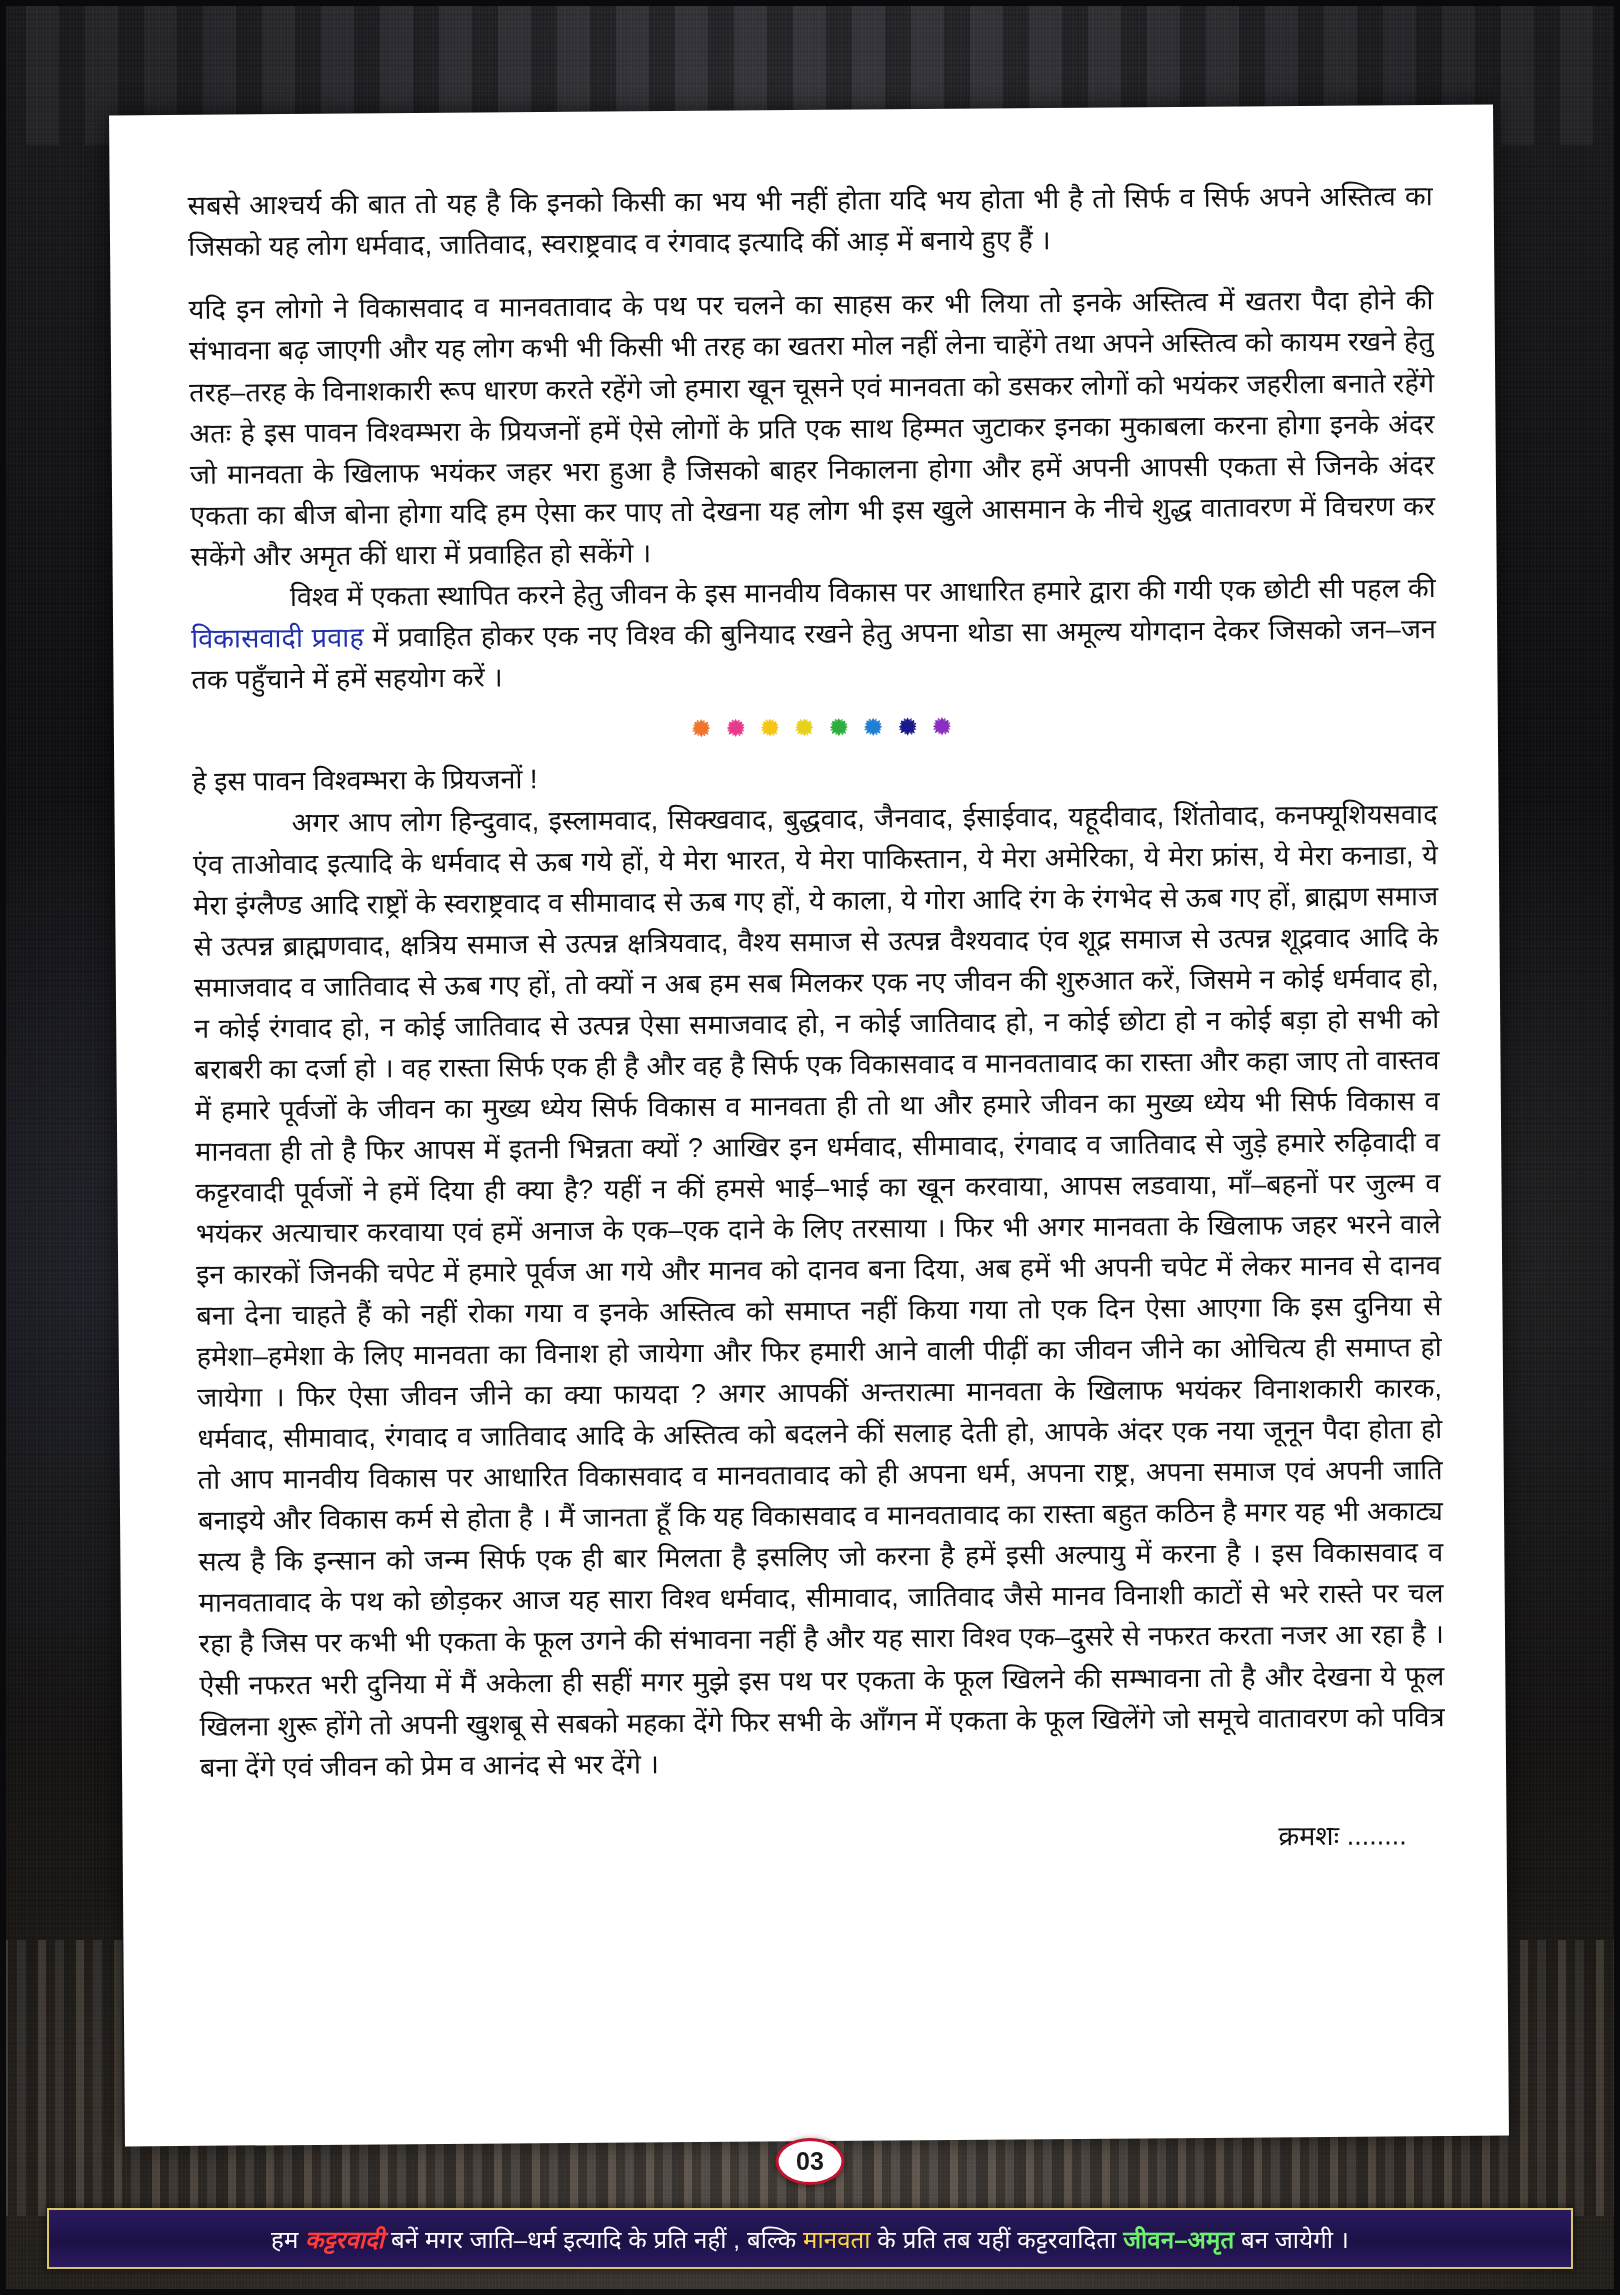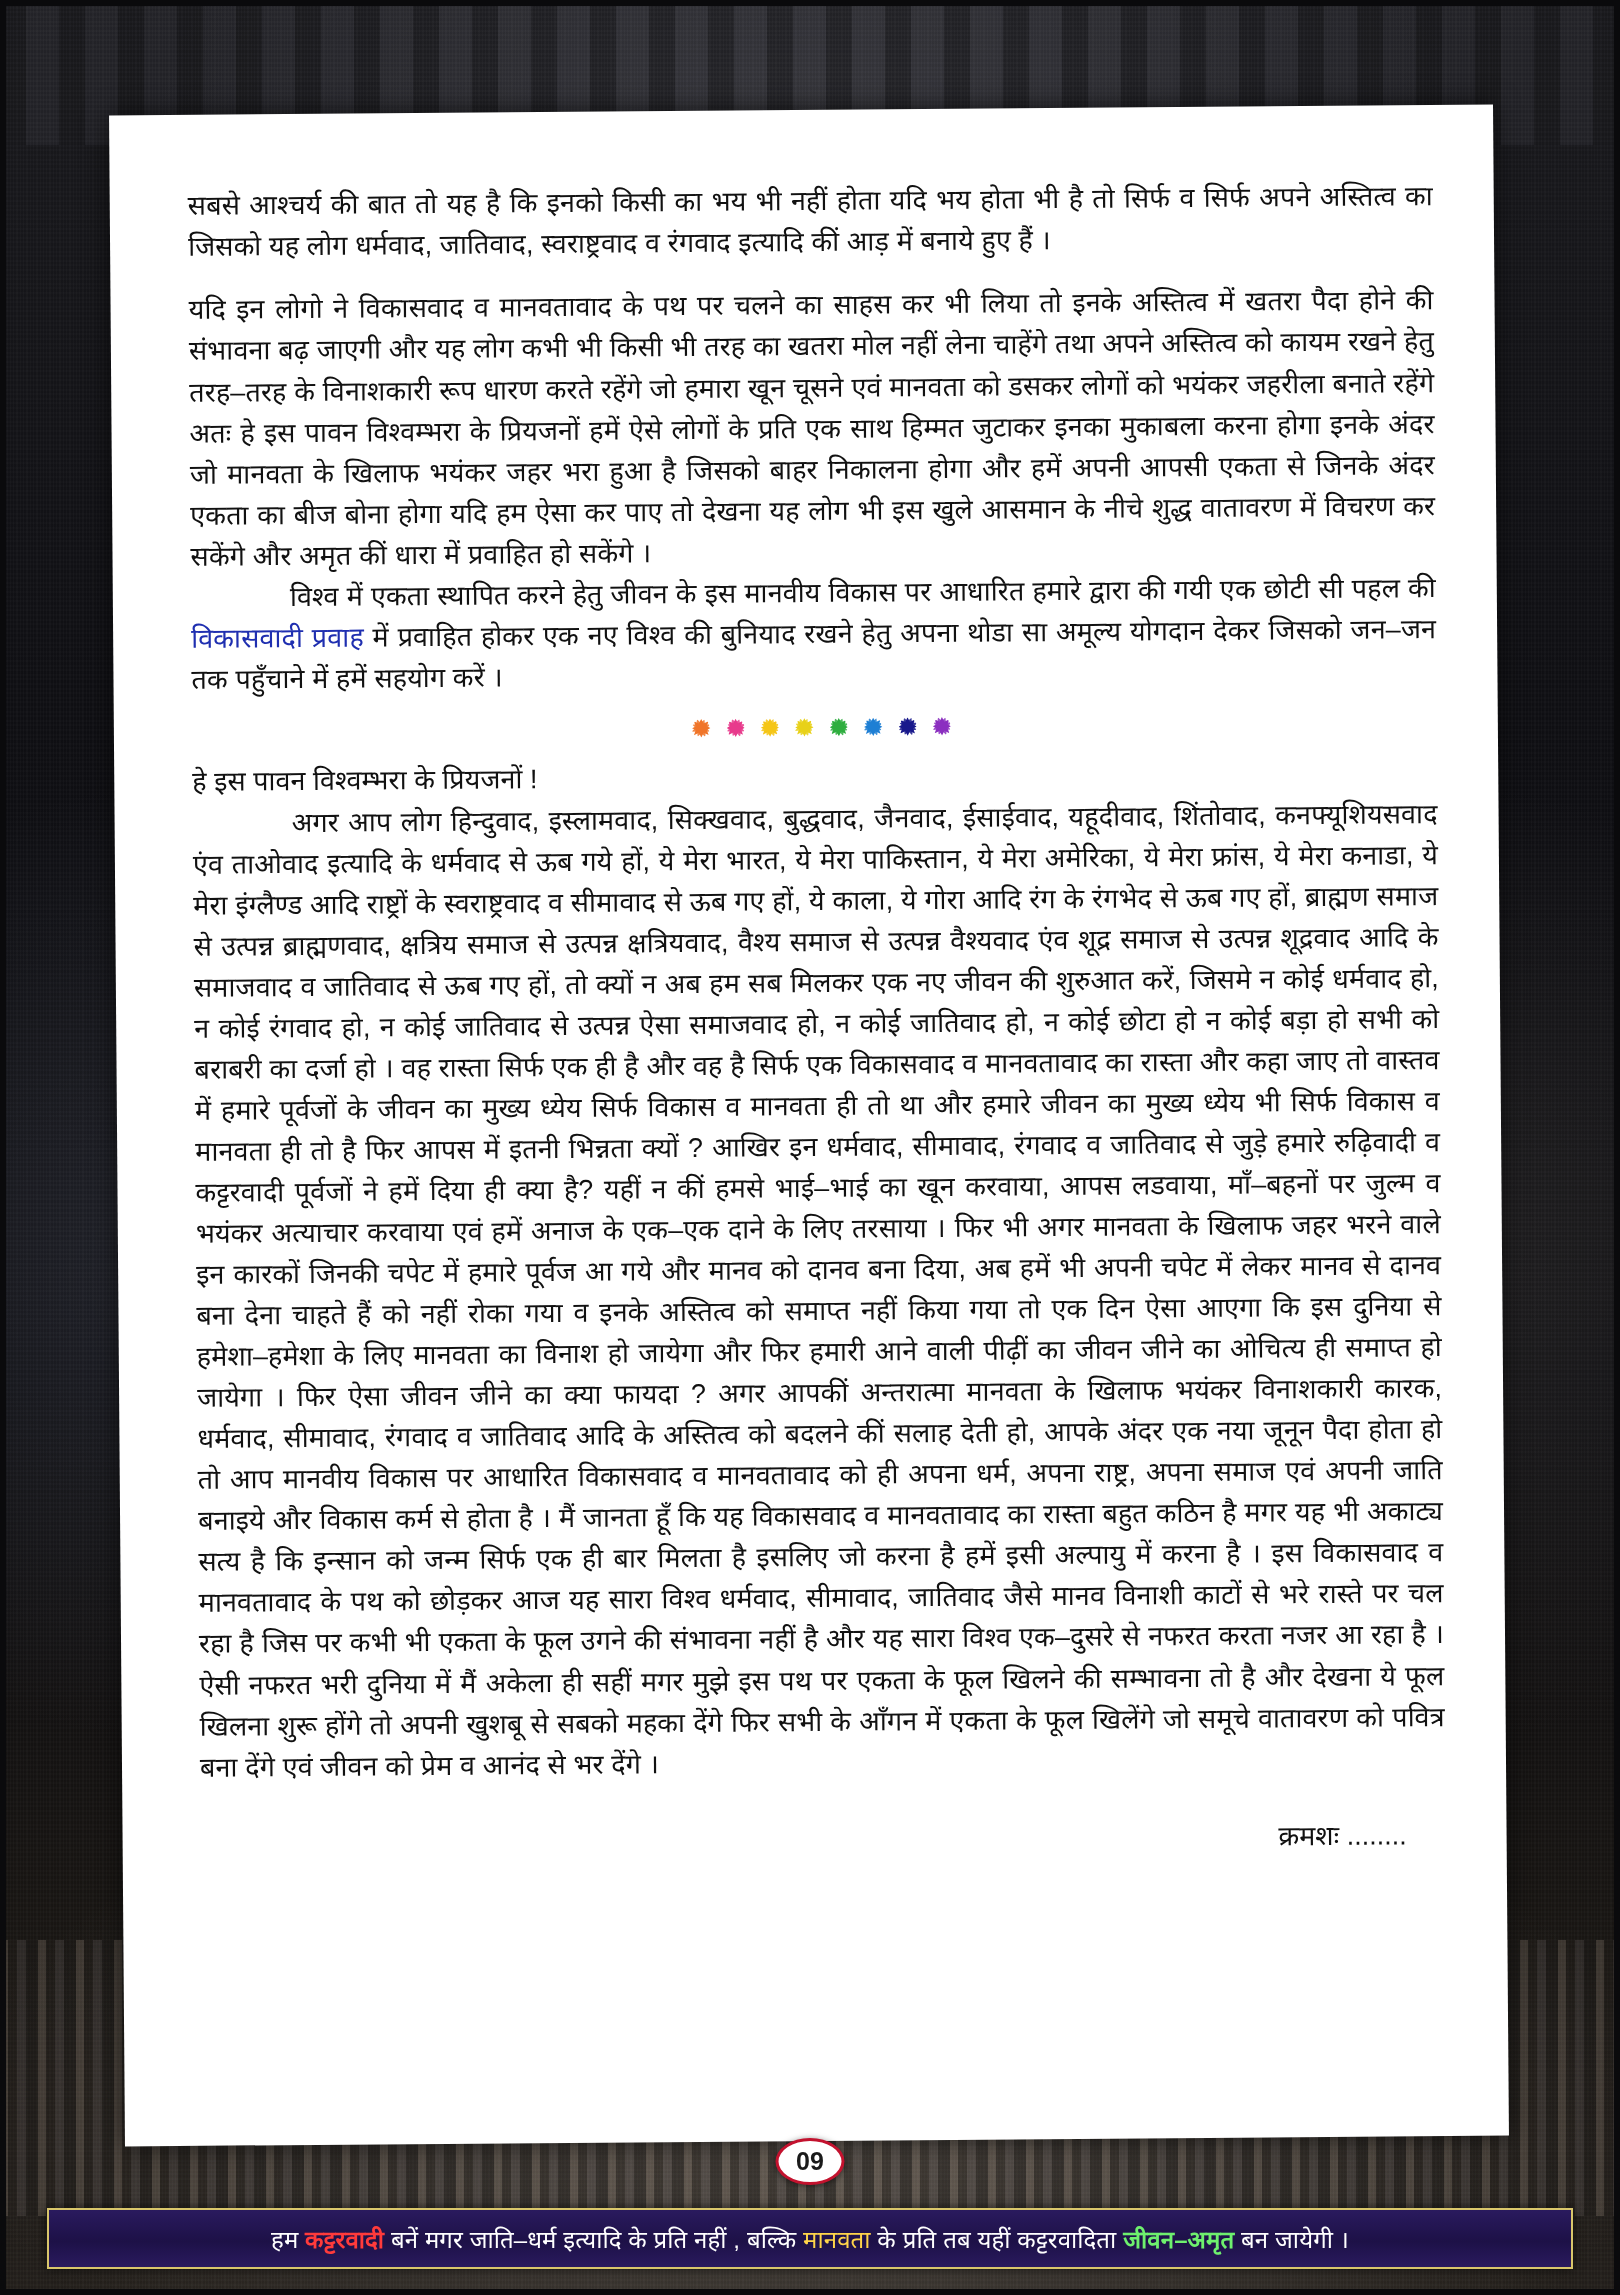--- a/index.html
+++ b/index.html
@@ -166,21 +166,21 @@
     align-items: center;
     justify-content: center;
     box-shadow: 0 0 9.2px rgba(0,0,0,.7);
   }
   .banner-text {
     font-size: 24px;
     color: #ffffff;
     white-space: nowrap;
     letter-spacing: 0.1px;
   }
-  .banner-text .r { color: #ff3b3b; font-weight: bold; }
+  .banner-text .r { color: #ff3b3b; font-weight: bold; font-style: italic; }
   .banner-text .y { color: #ffd54a; font-weight: normal; }
   .banner-text .g { color: #6ef06e; font-weight: bold; }
 
   .frame-edge {
     position: absolute;
     inset: 0;
     border: 6.6px solid #0a0a0c;
     pointer-events: none;
   }
 </style>
@@ -216,21 +216,21 @@
 
       <p class="salutation">हे इस पावन विश्वम्भरा के प्रियजनों !</p>
 
       <p class="para indent">अगर आप लोग हिन्दुवाद, इस्लामवाद, सिक्खवाद, बुद्धवाद, जैनवाद, ईसाईवाद, यहूदीवाद, शिंतोवाद, कनफ्यूशियसवाद एंव ताओवाद इत्यादि के धर्मवाद से ऊब गये हों, ये मेरा भारत, ये मेरा पाकिस्तान, ये मेरा अमेरिका, ये मेरा फ्रांस, ये मेरा कनाडा, ये मेरा इंग्लैण्ड आदि राष्ट्रों के स्वराष्ट्रवाद व सीमावाद से ऊब गए हों, ये काला, ये गोरा आदि रंग के रंगभेद से ऊब गए हों, ब्राह्मण समाज से उत्पन्न ब्राह्मणवाद, क्षत्रिय समाज से उत्पन्न क्षत्रियवाद, वैश्य समाज से उत्पन्न वैश्यवाद एंव शूद्र समाज से उत्पन्न शूद्रवाद आदि के समाजवाद व जातिवाद से ऊब गए हों, तो क्यों न अब हम सब मिलकर एक नए जीवन की शुरुआत करें, जिसमे न कोई धर्मवाद हो, न कोई रंगवाद हो, न कोई जातिवाद से उत्पन्न ऐसा समाजवाद हो, न कोई जातिवाद हो, न कोई छोटा हो न कोई बड़ा हो सभी को बराबरी का दर्जा हो । वह रास्ता सिर्फ एक ही है और वह है सिर्फ एक विकासवाद व मानवतावाद का रास्ता और कहा जाए तो वास्तव में हमारे पूर्वजों के जीवन का मुख्य ध्येय सिर्फ विकास व मानवता ही तो था और हमारे जीवन का मुख्य ध्येय भी सिर्फ विकास व मानवता ही तो है फिर आपस में इतनी भिन्नता क्यों ? आखिर इन धर्मवाद, सीमावाद, रंगवाद व जातिवाद से जुड़े हमारे रुढ़िवादी व कट्टरवादी पूर्वजों ने हमें दिया ही क्या है? यहीं न कीं हमसे भाई–भाई का खून करवाया, आपस लडवाया, माँ–बहनों पर जुल्म व भयंकर अत्याचार करवाया एवं हमें अनाज के एक–एक दाने के लिए तरसाया । फिर भी अगर मानवता के खिलाफ जहर भरने वाले इन कारकों जिनकी चपेट में हमारे पूर्वज आ गये और मानव को दानव बना दिया, अब हमें भी अपनी चपेट में लेकर मानव से दानव बना देना चाहते हैं को नहीं रोका गया व इनके अस्तित्व को समाप्त नहीं किया गया तो एक दिन ऐसा आएगा कि इस दुनिया से हमेशा–हमेशा के लिए मानवता का विनाश हो जायेगा और फिर हमारी आने वाली पीढ़ीं का जीवन जीने का ओचित्य ही समाप्त हो जायेगा । फिर ऐसा जीवन जीने का क्या फायदा ? अगर आपकीं अन्तरात्मा मानवता के खिलाफ भयंकर विनाशकारी कारक, धर्मवाद, सीमावाद, रंगवाद व जातिवाद आदि के अस्तित्व को बदलने कीं सलाह देती हो, आपके अंदर एक नया जूनून पैदा होता हो तो आप मानवीय विकास पर आधारित विकासवाद व मानवतावाद को ही अपना धर्म, अपना राष्ट्र, अपना समाज एवं अपनी जाति बनाइये और विकास कर्म से होता है । मैं जानता हूँ कि यह विकासवाद व मानवतावाद का रास्ता बहुत कठिन है मगर यह भी अकाट्य सत्य है कि इन्सान को जन्म सिर्फ एक ही बार मिलता है इसलिए जो करना है हमें इसी अल्पायु में करना है । इस विकासवाद व मानवतावाद के पथ को छोड़कर आज यह सारा विश्व धर्मवाद, सीमावाद, जातिवाद जैसे मानव विनाशी काटों से भरे रास्ते पर चल रहा है जिस पर कभी भी एकता के फूल उगने की संभावना नहीं है और यह सारा विश्व एक–दुसरे से नफरत करता नजर आ रहा है । ऐसी नफरत भरी दुनिया में मैं अकेला ही सहीं मगर मुझे इस पथ पर एकता के फूल खिलने की सम्भावना तो है और देखना ये फूल खिलना शुरू होंगे तो अपनी खुशबू से सबको महका देंगे फिर सभी के आँगन में एकता के फूल खिलेंगे जो समूचे वातावरण को पवित्र बना देंगे एवं जीवन को प्रेम व आनंद से भर देंगे ।</p>
 
       <p class="kramash">क्रमशः ........</p>
 
     </div>
   </div>
 
-  <div class="page-badge">09</div>
+  <div class="page-badge">03</div>
 
   <div class="banner">
     <div class="banner-text"><span>हम </span><span class="r">कट्टरवादी</span><span> बनें मगर जाति–धर्म इत्यादि के प्रति नहीं , बल्कि </span><span class="y">मानवता</span><span> के प्रति तब यहीं कट्टरवादिता </span><span class="g">जीवन–अमृत</span><span> बन जायेगी ।</span></div>
   </div>
 
   <div class="frame-edge"></div>
 </div>
 
 
 </body></html>

